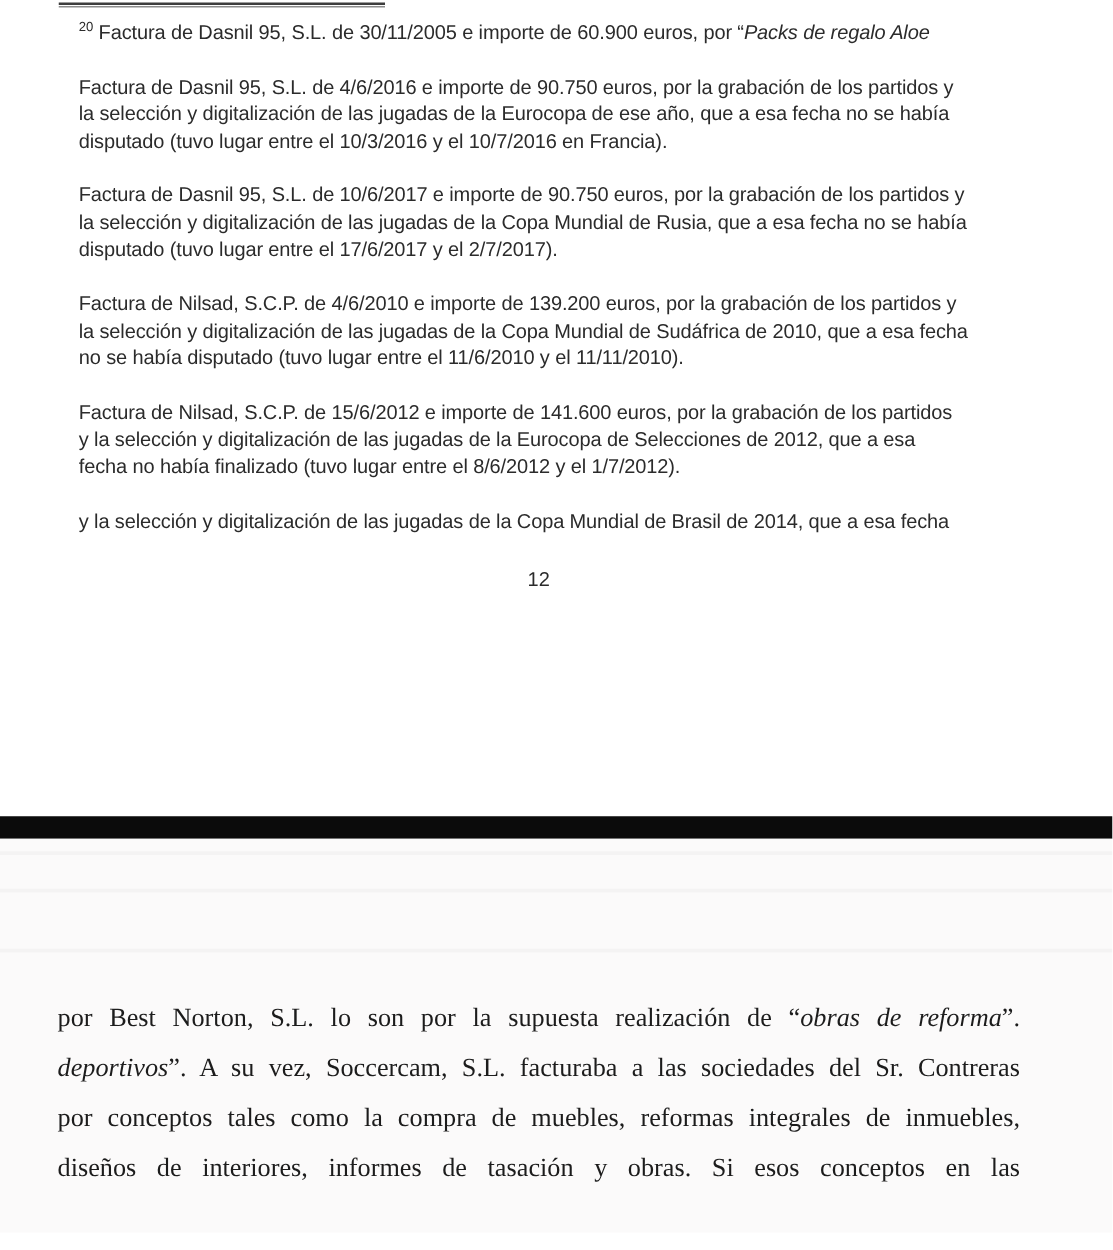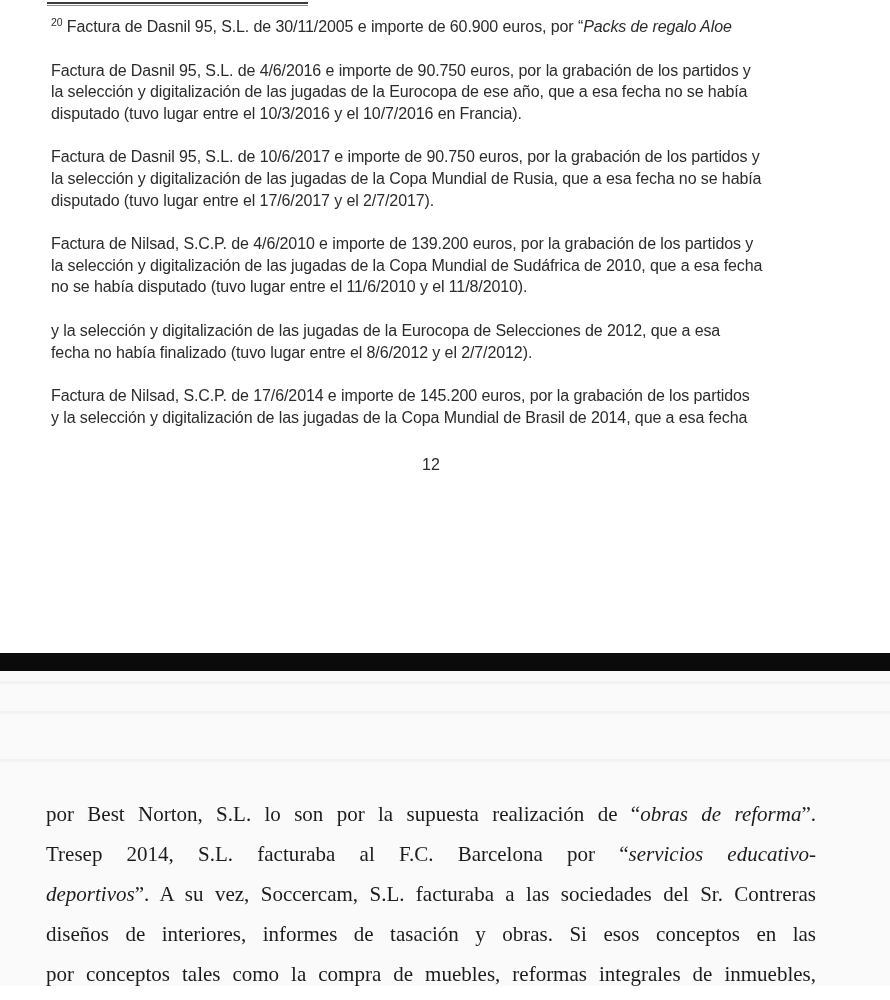--- a/index.html
+++ b/index.html
@@ -22,21 +22,21 @@
     padding: 2px 75px 0 47px;
   }
   .fn-separator {
     width: 261px; height: 4px;
     background: linear-gradient(to bottom,
       var(--sep-dark, #3d3d3d) 0px, var(--sep-dark, #3d3d3d) 2px,
       #ffffff 2px, #ffffff 3px,
       var(--sep-light, #8c8c8c) 3px, var(--sep-light, #8c8c8c) 4px);
   }
   .p1-body { margin-top: 10px; }
-  .para { margin: 0 0 22px 4px; }
+  .para { margin: 0 0 22px 16px; }
   .para .line {
     white-space: nowrap;
     font-size: 16px;
     line-height: 21.6px;
     letter-spacing: -0.1px;
     color: var(--text-p1, #2b2b2b);
   }
   .para sup {
     font-size: 10.5px;
     line-height: 0;
@@ -101,42 +101,41 @@
           <div class="line"><span>disputado (tuvo lugar entre el 10/3/2016 y el 10/7/2016 en Francia).</span></div>
         </div>
         <div class="para">
           <div class="line"><span>Factura de Dasnil 95, S.L. de 10/6/2017 e importe de 90.750 euros, por la grabación de los partidos y</span></div>
           <div class="line"><span>la selección y digitalización de las jugadas de la Copa Mundial de Rusia, que a esa fecha no se había</span></div>
           <div class="line"><span>disputado (tuvo lugar entre el 17/6/2017 y el 2/7/2017).</span></div>
         </div>
         <div class="para">
           <div class="line"><span>Factura de Nilsad, S.C.P. de 4/6/2010 e importe de 139.200 euros, por la grabación de los partidos y</span></div>
           <div class="line"><span>la selección y digitalización de las jugadas de la Copa Mundial de Sudáfrica de 2010, que a esa fecha</span></div>
-          <div class="line"><span>no se había disputado (tuvo lugar entre el 11/6/2010 y el 11/8/2010).</span></div>
+          <div class="line"><span>no se había disputado (tuvo lugar entre el 11/6/2010 y el 11/11/2010).</span></div>
         </div>
         <div class="para">
+          <div class="line"><span>Factura de Nilsad, S.C.P. de 15/6/2012 e importe de 141.600 euros, por la grabación de los partidos</span></div>
           <div class="line"><span>y la selección y digitalización de las jugadas de la Eurocopa de Selecciones de 2012, que a esa</span></div>
-          <div class="line"><span>fecha no había finalizado (tuvo lugar entre el 8/6/2012 y el 2/7/2012).</span></div>
+          <div class="line"><span>fecha no había finalizado (tuvo lugar entre el 8/6/2012 y el 1/7/2012).</span></div>
         </div>
         <div class="para">
-          <div class="line"><span>Factura de Nilsad, S.C.P. de 17/6/2014 e importe de 145.200 euros, por la grabación de los partidos</span></div>
           <div class="line"><span>y la selección y digitalización de las jugadas de la Copa Mundial de Brasil de 2014, que a esa fecha</span></div>
         </div>
       </div>
     <div class="page-number">12</div>
   </section>
 
   <div class="page-break"></div>
 
   <section class="page-bottom">
     <div class="noise n1"></div>
     <div class="noise n2"></div>
     <div class="noise n3"></div>
     <div class="p2-body" id="p2-body">
         <div class="jline"><span>por Best Norton, S.L. lo son por la supuesta realización de “</span><span class="it">obras de reforma</span><span>”.</span></div>
-        <div class="jline"><span>Tresep 2014, S.L. facturaba al F.C. Barcelona por “</span><span class="it">servicios educativo-</span></div>
         <div class="jline"><span class="it">deportivos</span><span>”. A su vez, Soccercam, S.L. facturaba a las sociedades del Sr. Contreras</span></div>
+        <div class="jline"><span>por conceptos tales como la compra de muebles, reformas integrales de inmuebles,</span></div>
         <div class="jline"><span>diseños de interiores, informes de tasación y obras. Si esos conceptos en las</span></div>
-        <div class="jline"><span>por conceptos tales como la compra de muebles, reformas integrales de inmuebles,</span></div>
       </div>
   </section>
 
 </div>
 
 </body></html>

